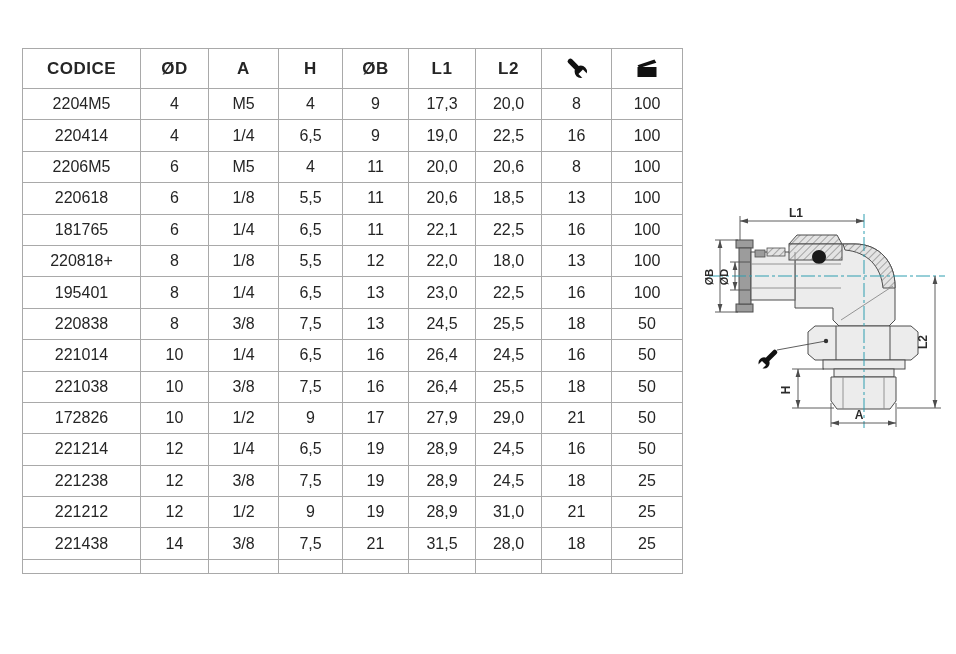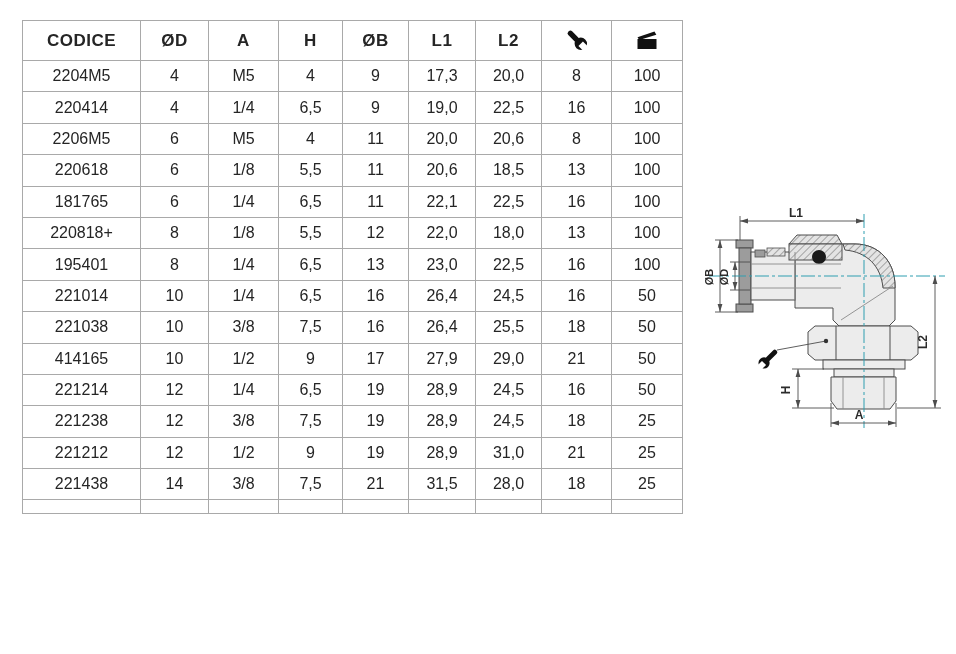--- a/index.html
+++ b/index.html
@@ -14,20 +14,21 @@
   .table-wrap {
     position: absolute;
     left: 22px; top: 20px;
     width: 660px;
   }
   table.spec {
     border-collapse: collapse;
     table-layout: fixed;
     width: 660px;
     background: #ffffff;
+    margin-top: 28px;
   }
   table.spec th, table.spec td {
     border: 1px solid #a9a9a9;
     text-align: center;
     vertical-align: middle;
     padding: 0;
     color: #252525;
     overflow: hidden;
     white-space: nowrap;
   }
@@ -169,20 +170,31 @@
           <td>8</td>
           <td>1/4</td>
           <td>6,5</td>
           <td>13</td>
           <td>23,0</td>
           <td>22,5</td>
           <td>16</td>
           <td>100</td>
         </tr>
         <tr>
+          <td>220838</td>
+          <td>8</td>
+          <td>3/8</td>
+          <td>7,5</td>
+          <td>13</td>
+          <td>24,5</td>
+          <td>25,5</td>
+          <td>18</td>
+          <td>50</td>
+        </tr>
+        <tr>
           <td>221014</td>
           <td>10</td>
           <td>1/4</td>
           <td>6,5</td>
           <td>16</td>
           <td>26,4</td>
           <td>24,5</td>
           <td>16</td>
           <td>50</td>
         </tr>
@@ -191,21 +203,21 @@
           <td>10</td>
           <td>3/8</td>
           <td>7,5</td>
           <td>16</td>
           <td>26,4</td>
           <td>25,5</td>
           <td>18</td>
           <td>50</td>
         </tr>
         <tr>
-          <td>414165</td>
+          <td>172826</td>
           <td>10</td>
           <td>1/2</td>
           <td>9</td>
           <td>17</td>
           <td>27,9</td>
           <td>29,0</td>
           <td>21</td>
           <td>50</td>
         </tr>
         <tr>

